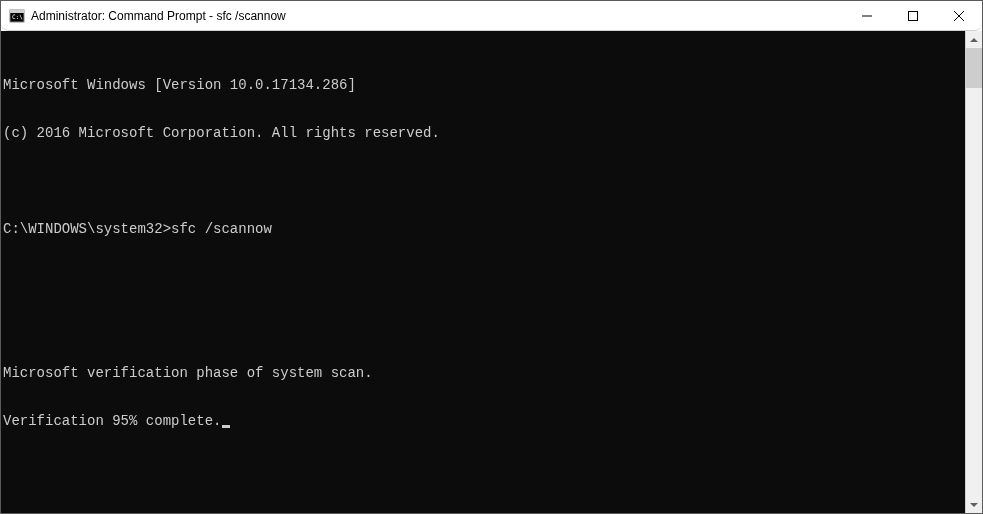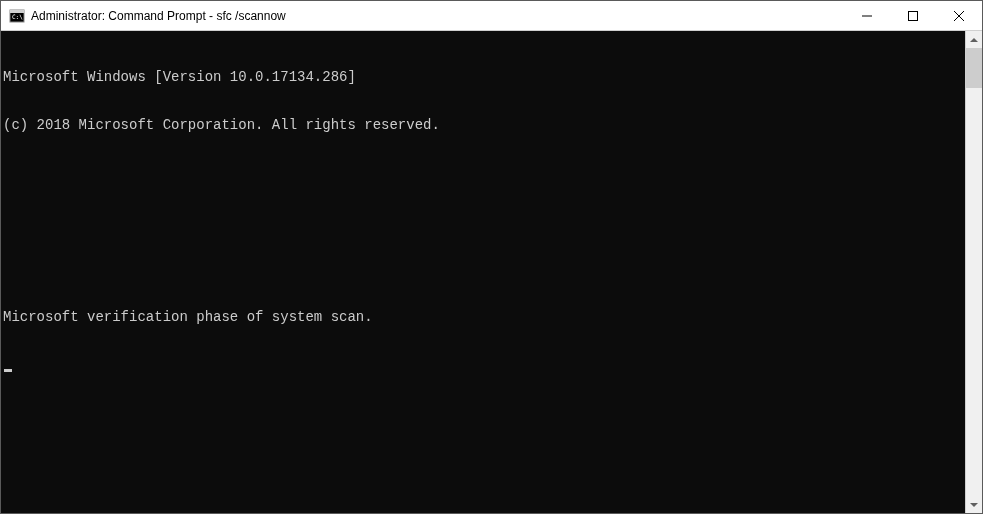--- a/index.html
+++ b/index.html
@@ -22,20 +22,21 @@
       flex-direction: column;
       background: #ffffff;
     }
     .titlebar {
       height: 30px;
       background: #ffffff;
       display: flex;
       align-items: center;
       border-bottom: 1px solid #d0d0d0;
       flex-shrink: 0;
+      border-radius: 8px;
     }
     .titlebar-icon {
       width: 16px;
       height: 16px;
       margin-left: 8px;
       margin-right: 6px;
       display: flex;
       align-items: center;
       justify-content: center;
     }
@@ -74,21 +75,21 @@
       background: #ffffff;
       overflow: hidden;
     }
     .terminal {
       flex: 1;
       background: #0c0c0c;
       color: #cccccc;
       font-family: Consolas, "Courier New", monospace;
       font-size: 14px;
       line-height: 16px;
-      padding: 6px 0 0 2px;
+      padding: 14px 0 0 2px;
       white-space: pre;
       overflow: hidden;
       position: relative;
     }
     .terminal .line {
       min-height: 16px;
     }
     .cursor {
       display: inline-block;
       width: 8px;
@@ -166,26 +167,27 @@
         <svg viewBox="0 0 10 10">
           <line x1="0" y1="0" x2="10" y2="10" stroke="#000000" stroke-width="1"></line>
           <line x1="10" y1="0" x2="0" y2="10" stroke="#000000" stroke-width="1"></line>
         </svg>
       </button>
     </div>
   </div>
   <div class="terminal-wrap">
     <div class="terminal">
       <div class="line">Microsoft Windows [Version 10.0.17134.286]</div>
-      <div class="line">(c) 2018 Microsoft Corporation. All rights reserved.</div>
+      <div class="line">(c) 2016 Microsoft Corporation. All rights reserved.</div>
       <div class="line"></div>
+      <div class="line"><span class="prompt-cmd">C:\WINDOWS\system32&gt;</span><span class="prompt-cmd">sfc /scannow</span></div>
       <div class="line"></div>
       <div class="line"></div>
       <div class="line">Microsoft verification phase of system scan.</div>
-      <div class="line"><span class="cursor"></span></div>
+      <div class="line"><span>Verification 95% complete.</span><span class="cursor"></span></div>
     </div>
     <div class="scrollbar">
       <div class="scroll-btn">
         <svg viewBox="0 0 8 8">
           <path d="M0 6 L4 2 L8 6 Z"></path>
         </svg>
       </div>
       <div class="scroll-track">
         <div class="scroll-thumb"></div>
       </div>

